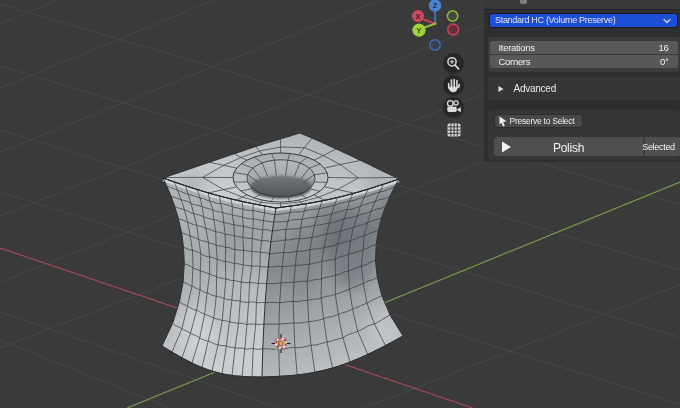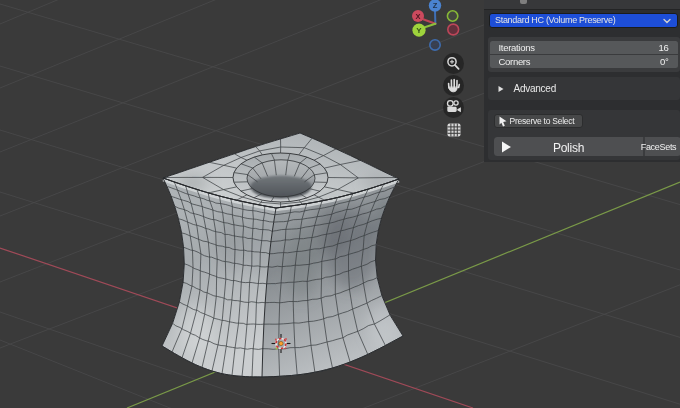--- a/index.html
+++ b/index.html
@@ -212,16 +212,16 @@
             <path d="M1.5 0.5 L8.5 5.2 L5.2 6 L6.8 9.8 L5 10.6 L3.4 6.8 L1.5 8.6 Z" fill="#f0f0f0"></path>
           </svg>
      <span>Preserve to Select</span>
    </div>
    <div class="polish">
      <svg width="11" height="12" viewBox="0 0 11 12" class="play">
             <path d="M1 0.5 L10 6 L1 11.5 Z" fill="#f5f5f5"></path>
           </svg>
      <span class="ptxt">Polish</span>
      <div class="psep"></div>
-     <span class="sel">FaceSets</span>
+     <span class="sel">Selected</span>
    </div>
  </div>
 </div>
 </div>
 </body></html>

